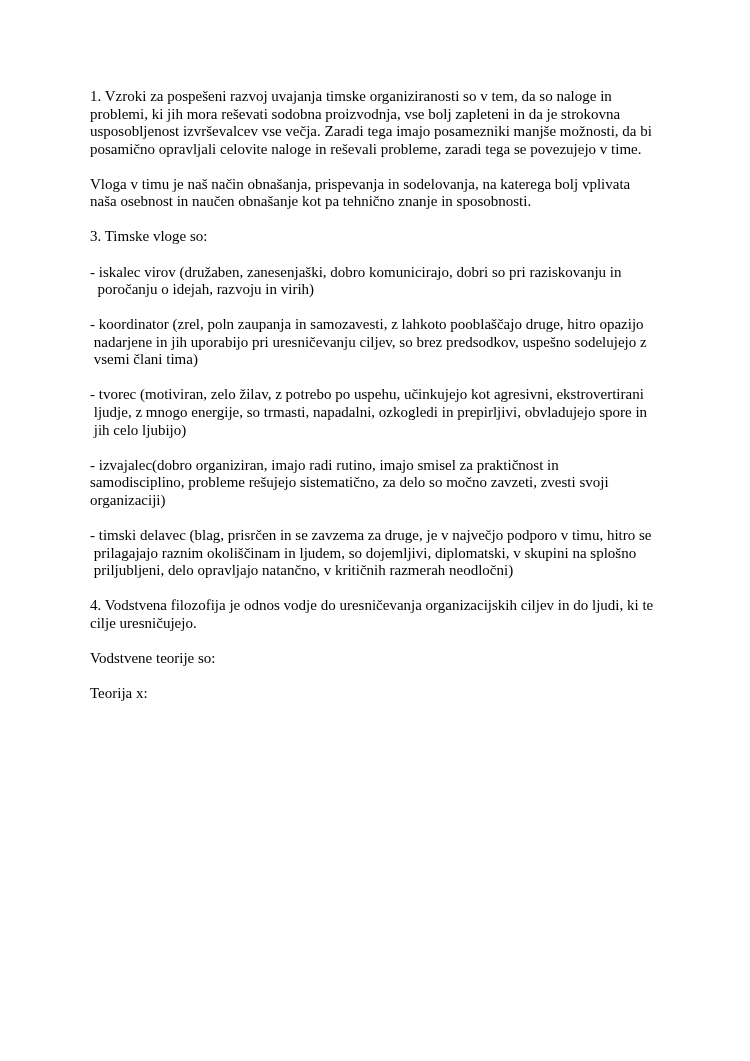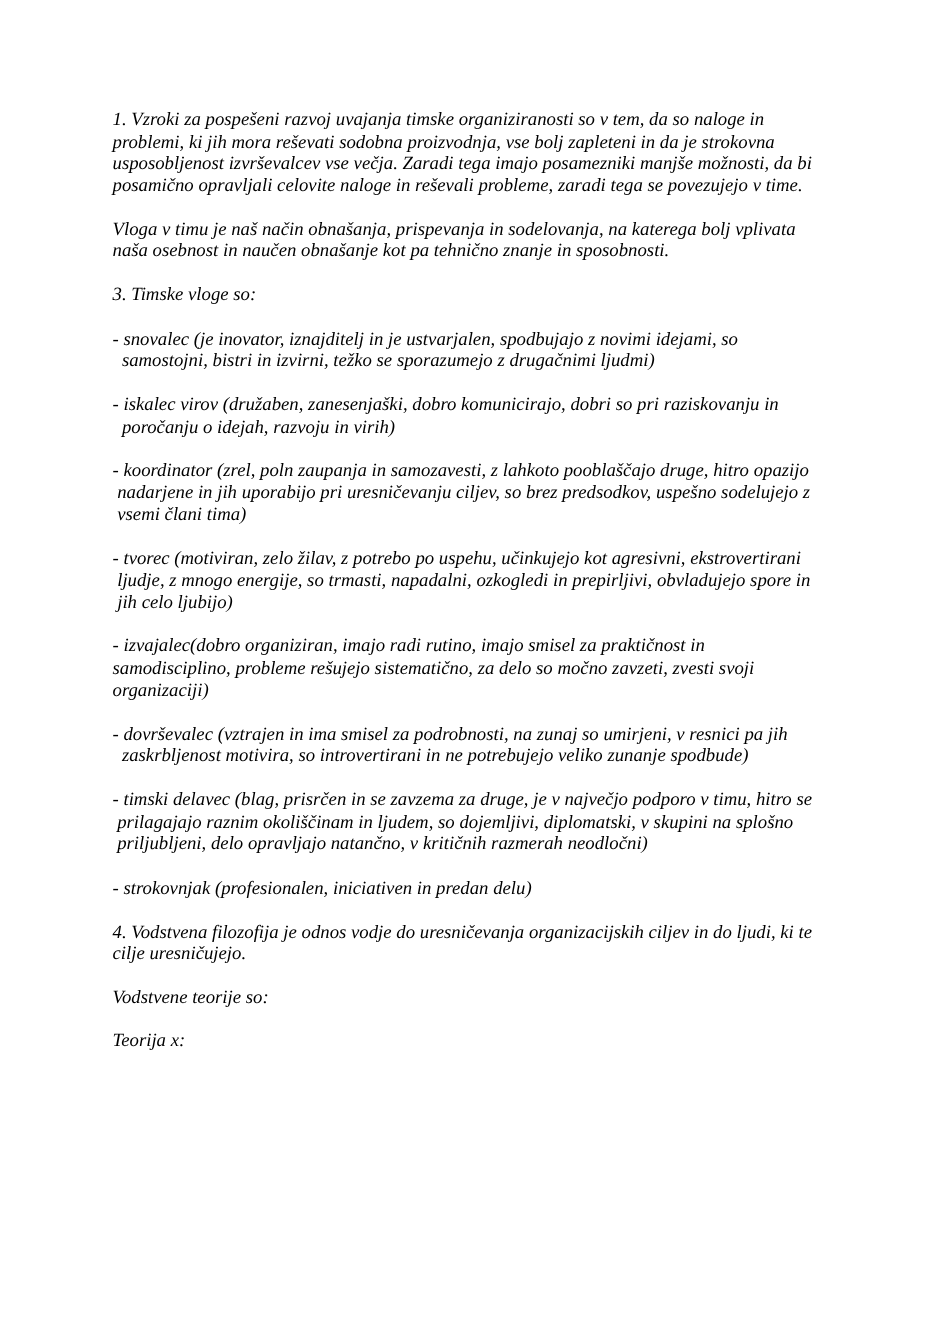--- a/index.html
+++ b/index.html
@@ -13,21 +13,20 @@
     position: relative;
     overflow: hidden;
   }
   .page {
     position: absolute;
     left: 0;
     top: 0;
     width: 750px;
     height: 1061px;
     background: #ffffff;
-    font-style: italic;
   }
   .doc-body {
     position: absolute;
     left: 90px;
     top: 88px;
     width: 645px;
     font-family: "Liberation Serif", "DejaVu Serif", serif;
     font-size: 15px;
     line-height: 17.56px;
     color: #000000;
@@ -42,37 +41,32 @@
 
 <div class="page">
   <div class="doc-body">
       <div class="para">1. Vzroki za pospešeni razvoj uvajanja timske organiziranosti so v tem, da so naloge in
 problemi, ki jih mora reševati sodobna proizvodnja, vse bolj zapleteni in da je strokovna
 usposobljenost izvrševalcev vse večja. Zaradi tega imajo posamezniki manjše možnosti, da bi
 posamično opravljali celovite naloge in reševali probleme, zaradi tega se povezujejo v time.</div>
       <div class="para">Vloga v timu je naš način obnašanja, prispevanja in sodelovanja, na katerega bolj vplivata
 naša osebnost in naučen obnašanje kot pa tehnično znanje in sposobnosti.</div>
       <div class="para">3. Timske vloge so:</div>
-      <div class="para">- snovalec (je inovator, iznajditelj in je ustvarjalen, spodbujajo z novimi idejami, so
-  samostojni, bistri in izvirni, težko se sporazumejo z drugačnimi ljudmi)</div>
       <div class="para">- iskalec virov (družaben, zanesenjaški, dobro komunicirajo, dobri so pri raziskovanju in
   poročanju o idejah, razvoju in virih)</div>
       <div class="para">- koordinator (zrel, poln zaupanja in samozavesti, z lahkoto pooblaščajo druge, hitro opazijo
  nadarjene in jih uporabijo pri uresničevanju ciljev, so brez predsodkov, uspešno sodelujejo z
  vsemi člani tima)</div>
       <div class="para">- tvorec (motiviran, zelo žilav, z potrebo po uspehu, učinkujejo kot agresivni, ekstrovertirani
  ljudje, z mnogo energije, so trmasti, napadalni, ozkogledi in prepirljivi, obvladujejo spore in
  jih celo ljubijo)</div>
       <div class="para">- izvajalec(dobro organiziran, imajo radi rutino, imajo smisel za praktičnost in
 samodisciplino, probleme rešujejo sistematično, za delo so močno zavzeti, zvesti svoji
 organizaciji)</div>
-      <div class="para">- dovrševalec (vztrajen in ima smisel za podrobnosti, na zunaj so umirjeni, v resnici pa jih
-  zaskrbljenost motivira, so introvertirani in ne potrebujejo veliko zunanje spodbude)</div>
       <div class="para">- timski delavec (blag, prisrčen in se zavzema za druge, je v največjo podporo v timu, hitro se
  prilagajajo raznim okoliščinam in ljudem, so dojemljivi, diplomatski, v skupini na splošno
  priljubljeni, delo opravljajo natančno, v kritičnih razmerah neodločni)</div>
-      <div class="para">- strokovnjak (profesionalen, iniciativen in predan delu)</div>
       <div class="para">4. Vodstvena filozofija je odnos vodje do uresničevanja organizacijskih ciljev in do ljudi, ki te
 cilje uresničujejo.</div>
       <div class="para">Vodstvene teorije so:</div>
       <div class="para">Teorija x:</div>
     </div>
 </div>
 
 </body></html>

